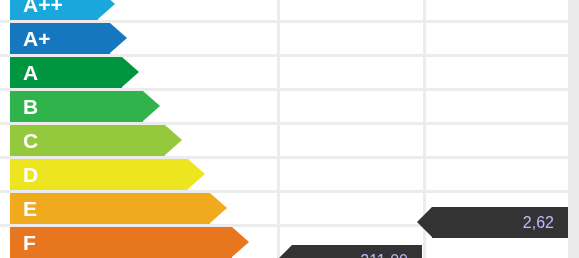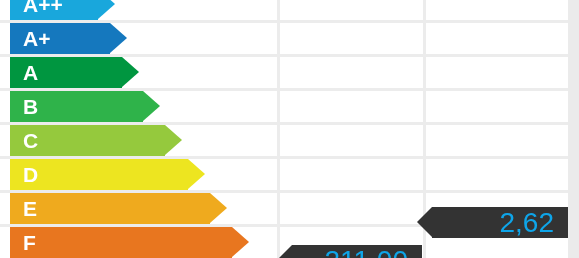--- a/index.html
+++ b/index.html
@@ -110,22 +110,22 @@
     position: absolute;
     left: -15px;
     top: 0;
     width: 0;
     height: 0;
     border-top: 15.5px solid transparent;
     border-bottom: 15.5px solid transparent;
     border-right: 15px solid #333333;
   }
   .value-arrow .value-text {
-    color: #0ea5e9;
-    font-size: 28px;
+    color: #c4b5fd;
+    font-size: 16px;
     line-height: 31px;
     padding-right: 14px;
     white-space: nowrap;
     font-weight: normal;
   }
 </style>
 </head>
 <body>
 
 <div id="label-root">

